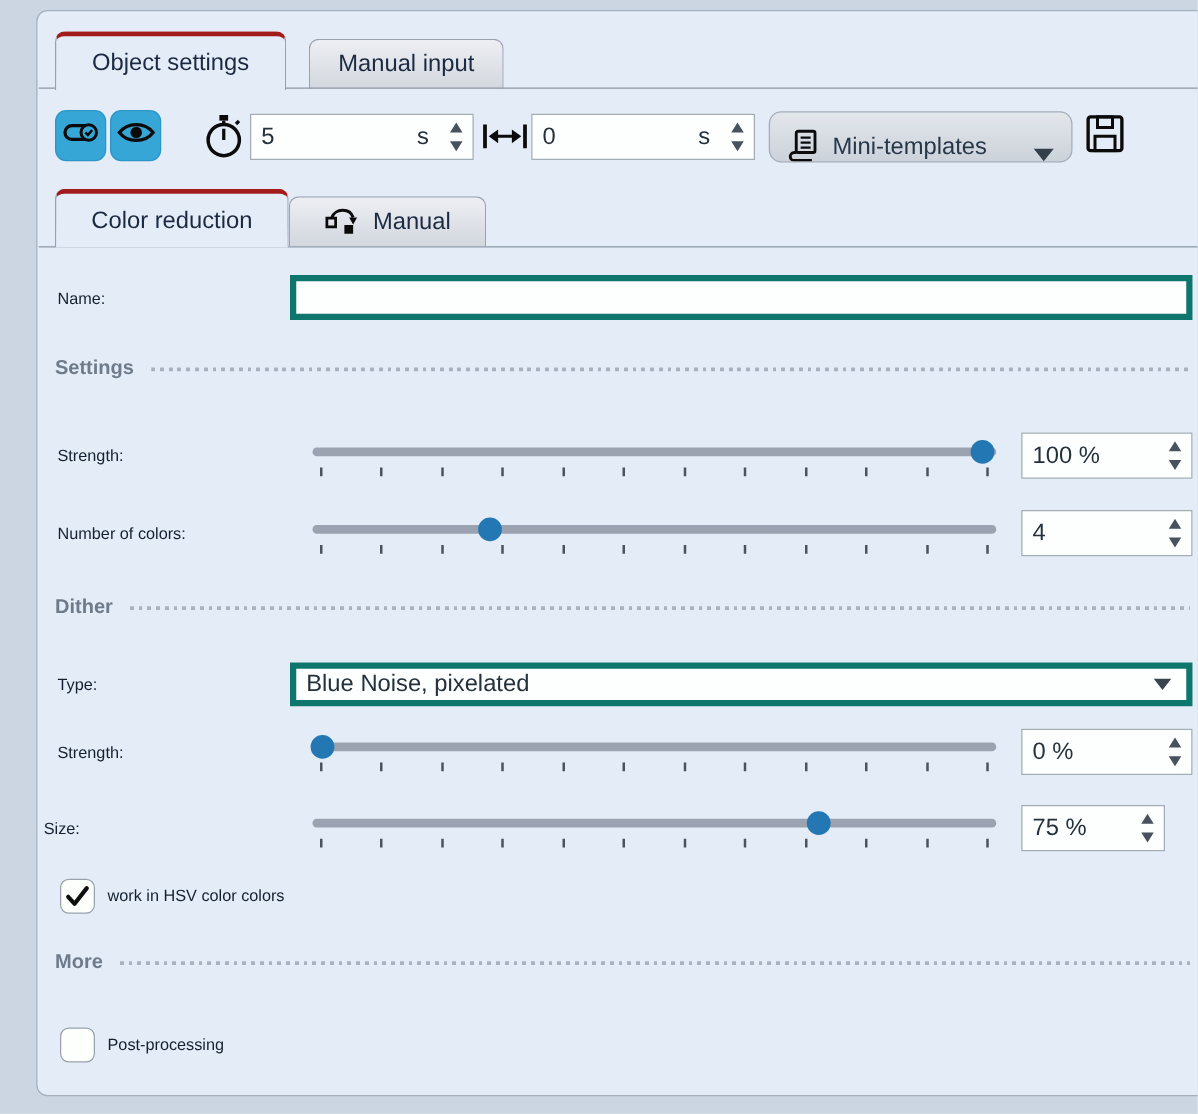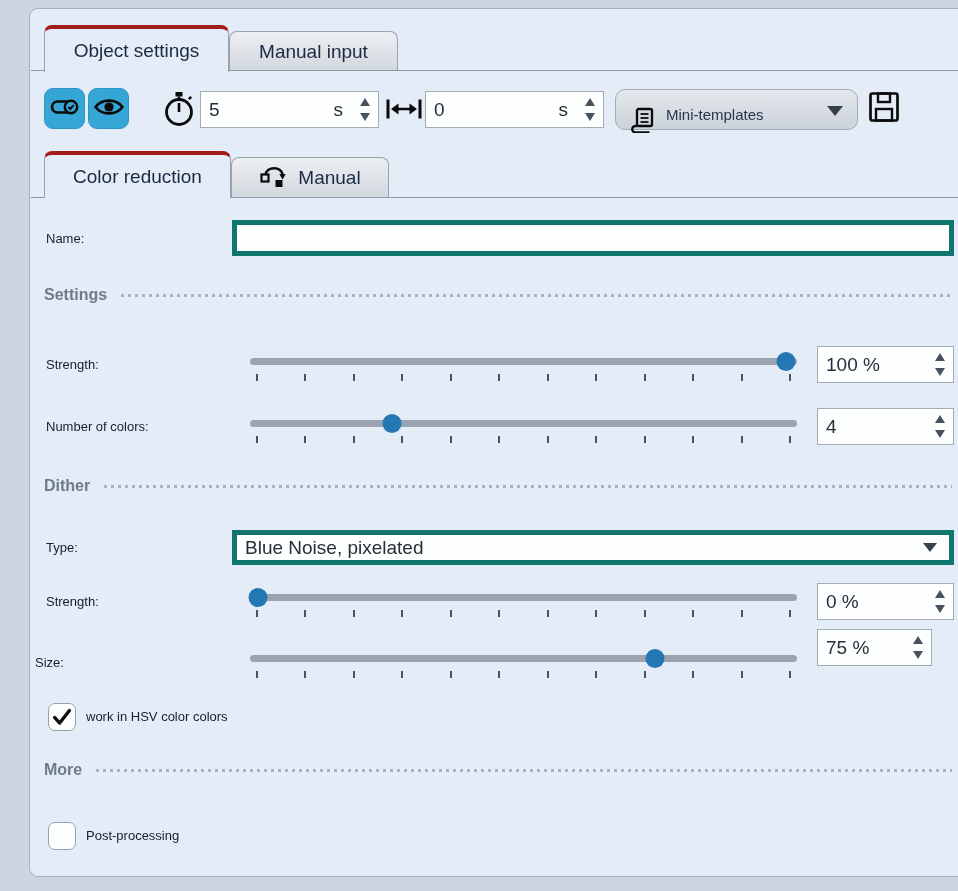--- a/index.html
+++ b/index.html
@@ -55,22 +55,22 @@
   .spin .val { flex: 1; }
   .spin .suffix { margin-right: 12px; }
   .arrows { display: flex; flex-direction: column; gap: 7px; padding: 0 8px 0 5px; }
   .tri-up { width: 0; height: 0; border-left: 5.5px solid transparent; border-right: 5.5px solid transparent; border-bottom: 8px solid #47525e; }
   .tri-down { width: 0; height: 0; border-left: 5.5px solid transparent; border-right: 5.5px solid transparent; border-top: 8px solid #47525e; }
 
   .dropdown {
     position: absolute; border-radius: 10px;
     background: linear-gradient(#e3e7ec, #ccd2da);
     border: 1px solid #a2abb6;
-    display: flex; align-items: flex-start; padding: 16px 14px; gap: 10px;
-    font-size: 15px; color: #26374a;
+    display: flex; align-items: flex-end; padding: 0 14px; gap: 10px;
+    font-size: 19px; color: #26374a;
   }
   .dropdown .dd-arrow { margin-left: auto; width: 0; height: 0; border-left: 8px solid transparent; border-right: 8px solid transparent; border-top: 10px solid #333f4b; }
 
   
   .label { position: absolute; font-size: 13px; color: #14202f; height: 37px; line-height: 37px; white-space: nowrap; }
   .field { position: absolute; background: #fcfffd; border: 5px solid #0f766e; text-align: right; }
   .combo { display: flex; align-items: center; padding: 0 12px 0 8px; font-size: 19px; color: #24303c; }
   .combo .c-arrow { margin-left: auto; width: 0; height: 0; border-left: 7px solid transparent; border-right: 7px solid transparent; border-top: 9px solid #39434e; }
 
   .section { position: absolute; display: flex; align-items: center; height: 26px; right: 17px; }
@@ -93,21 +93,21 @@
 </style>
 </head>
 <body>
 
 <div class="panel">
 
   <div class="hline" style="top:61px"></div>
   <div class="tab active" style="left:14px;top:16px;width:185px;height:47px">
     <span>Object settings</span>
   </div>
-  <div class="tab inactive" style="left:199px;top:22px;width:169px;height:40px">
+  <div class="tab inactive" style="left:217px;top:22px;width:156px;height:40px">
     <span>Manual input</span>
   </div>
 
   <div class="toolbtn" style="left:14px;top:79px">
     <span>
       <svg width="32" height="28" viewBox="0 0 32 28">
         <rect x="3" y="8.5" width="21" height="11" rx="5.5" fill="none" stroke="#0b0b0b" stroke-width="2.6"></rect>
         <circle cx="22" cy="14" r="6.2" fill="#36a6d7" stroke="#0b0b0b" stroke-width="2.4"></circle>
         <path d="M19.3 14 l2 2 l3.4 -3.9" fill="none" stroke="#0b0b0b" stroke-width="2"></path>
       </svg>
@@ -312,21 +312,21 @@
         <i></i>
         <i></i>
         <i></i>
         <i></i>
         <i></i>
         <i></i>
         <i></i>
         <i></i>
       </div>
   </div>
-  <div class="spin" style="left:787px;top:620px;width:115px;height:37px">
+  <div class="spin" style="left:787px;top:635px;width:115px;height:37px">
     <span class="val">75 %</span>
     <span class="arrows">
       <i class="tri-up"></i>
       <i class="tri-down"></i>
     </span>
   </div>
 
   <div class="checkbox checked" style="left:18px;top:694px">
     <svg width="28" height="28" viewBox="0 0 28 28">
       <path d="M6 14.5 L11.5 20.5 L22 7" stroke="#0e0e0e" stroke-width="3.6" fill="none" stroke-linecap="round" stroke-linejoin="round"></path>

